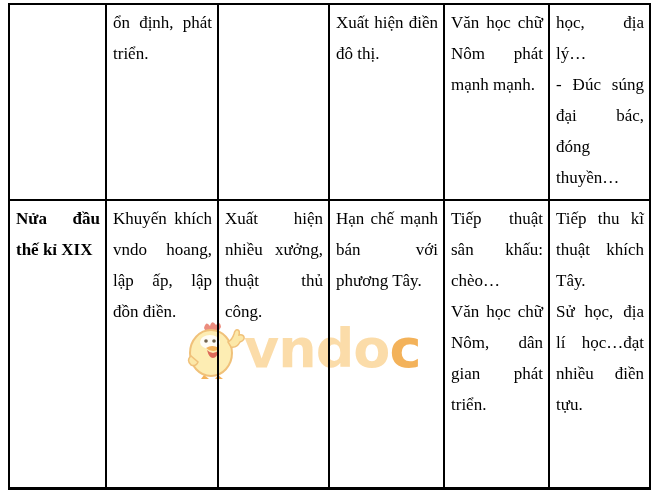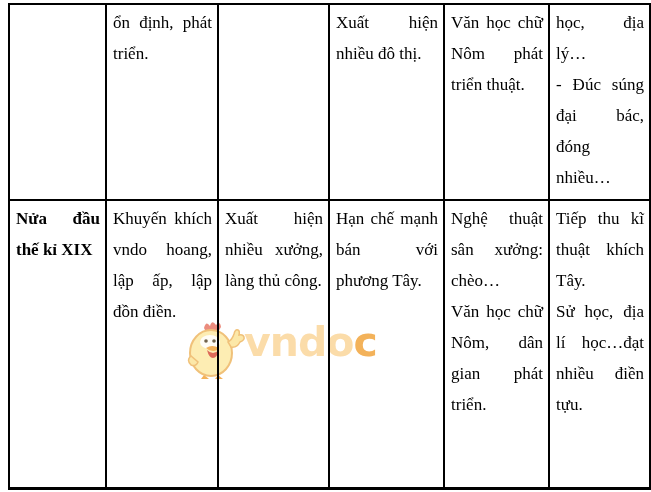--- a/index.html
+++ b/index.html
@@ -30,21 +30,21 @@
     position: absolute;
     left: 0;
     top: 0;
   }
   .wordmark {
     position: absolute;
     left: 62px;
     top: 4px;
     font-family: "DejaVu Sans", sans-serif;
     font-weight: 800;
-    font-size: 41px;
+    font-size: 54px;
     letter-spacing: -1px;
     line-height: 1;
     color: #fbd69b;
     user-select: none;
   }
   .wordmark .accent { color: #f2a53e; }
 
   
   table.doc-table {
     position: absolute;
@@ -124,45 +124,45 @@
         <col class="c5">
     </colgroup>
     <tbody>
       <tr class="row-top">
         <td></td>
         <td>
           <p>ổn định, phát triển.</p>
         </td>
         <td></td>
         <td>
-          <p>Xuất hiện nhiều đô thị.</p>
+          <p>Xuất hiện điền đô thị.</p>
         </td>
         <td>
-          <p>Văn học chữ Nôm phát triển thuật.</p>
+          <p>Văn học chữ Nôm phát mạnh mạnh.</p>
         </td>
         <td>
           <p>học, địa lý…</p>
-          <p>- Đúc súng đại bác, đóng nhiều…</p>
+          <p>- Đúc súng đại bác, đóng thuyền…</p>
         </td>
       </tr>
       <tr class="row-main">
         <td class="head">
           <p>Nửa đầu thế kỉ XIX</p>
         </td>
         <td>
           <p>Khuyến khích vndo hoang, lập ấp, lập đồn điền.</p>
         </td>
         <td>
-          <p>Xuất hiện nhiều xưởng, làng thủ công.</p>
+          <p>Xuất hiện nhiều xưởng, thuật thủ công.</p>
         </td>
         <td>
           <p>Hạn chế mạnh bán với phương Tây.</p>
         </td>
         <td>
-          <p>Nghệ thuật sân xưởng: chèo…</p>
+          <p>Tiếp thuật sân khấu: chèo…</p>
           <p>Văn học chữ Nôm, dân gian phát triển.</p>
         </td>
         <td>
           <p>Tiếp thu kĩ thuật khích Tây.</p>
           <p>Sử học, địa lí học…đạt nhiều điền tựu.</p>
         </td>
       </tr>
     </tbody>
   </table>
 </div>

